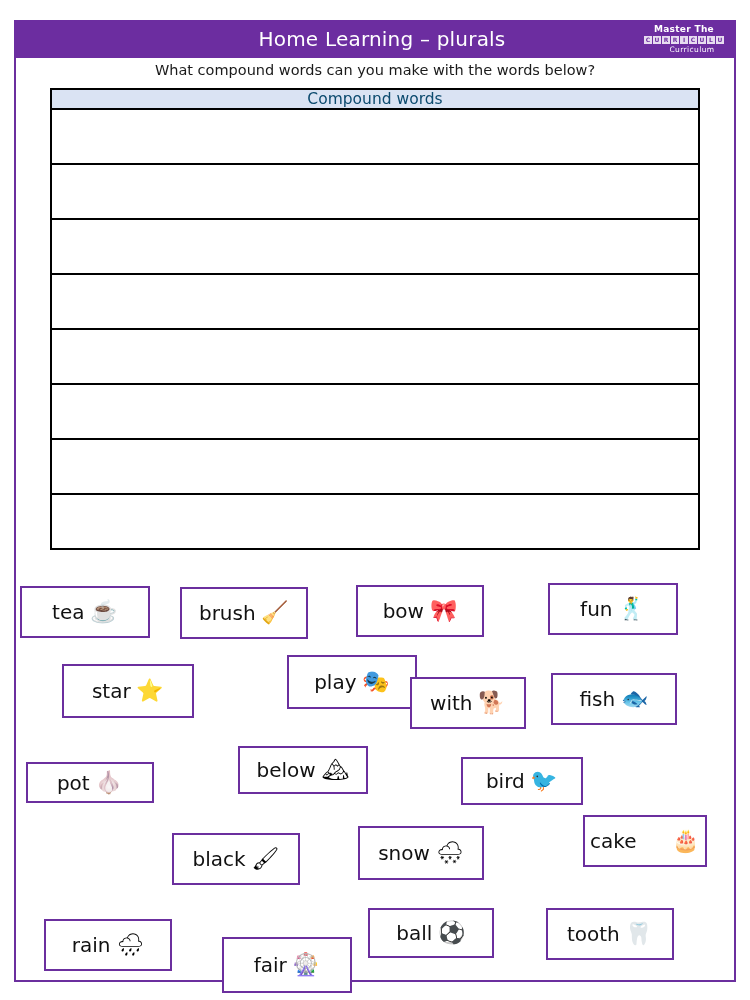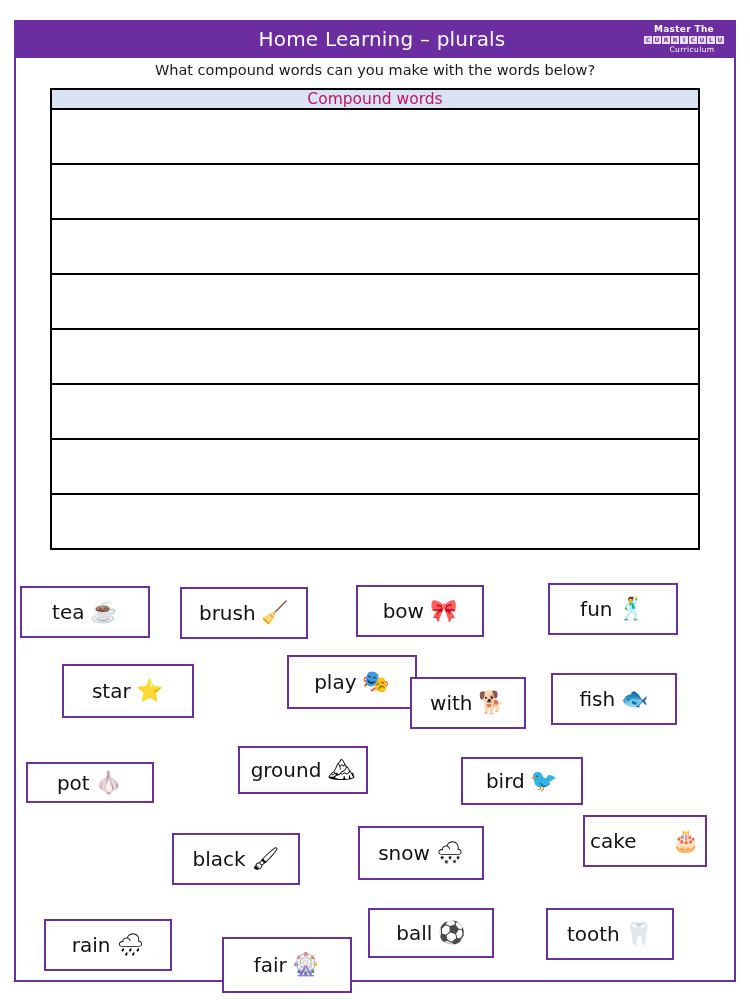--- a/index.html
+++ b/index.html
@@ -118,21 +118,21 @@
     width: 650px;
     border-collapse: collapse;
     table-layout: fixed;
   }
   #answer-table th {
     height: 16px;
     background: #dae3f3;
     border: 2px solid #000000;
     font-weight: 400;
     font-size: 15.5px;
-    color: #be185d;
+    color: #0c4a6e;
     font-family: "DejaVu Sans", sans-serif;
     text-align: center;
     vertical-align: middle;
   }
   #answer-table td {
     height: 55px;
     border: 2px solid #000000;
     background: #ffffff;
   }
 
@@ -253,21 +253,21 @@
       </div>
       <div class="word-card" style="left: 551px; top: 673px; width: 126px; height: 52px; border-color: rgb(107, 47, 158);">
         <span class="word-label">fish</span>
         <span class="word-pic">🐟</span>
       </div>
       <div class="word-card" style="left: 26px; top: 762px; width: 128px; height: 41px; border-color: rgb(107, 47, 158);">
         <span class="word-label">pot</span>
         <span class="word-pic">🧄</span>
       </div>
       <div class="word-card" style="left: 238px; top: 746px; width: 130px; height: 48px; border-color: rgb(107, 47, 158);">
-        <span class="word-label">ground</span>
+        <span class="word-label">below</span>
         <span class="word-pic">🏔</span>
       </div>
       <div class="word-card" style="left: 461px; top: 757px; width: 122px; height: 48px; border-color: rgb(107, 47, 158);">
         <span class="word-label">bird</span>
         <span class="word-pic">🐦</span>
       </div>
       <div class="word-card" style="left: 172px; top: 833px; width: 128px; height: 52px; border-color: rgb(107, 47, 158);">
         <span class="word-label">black</span>
         <span class="word-pic">🖌</span>
       </div>

